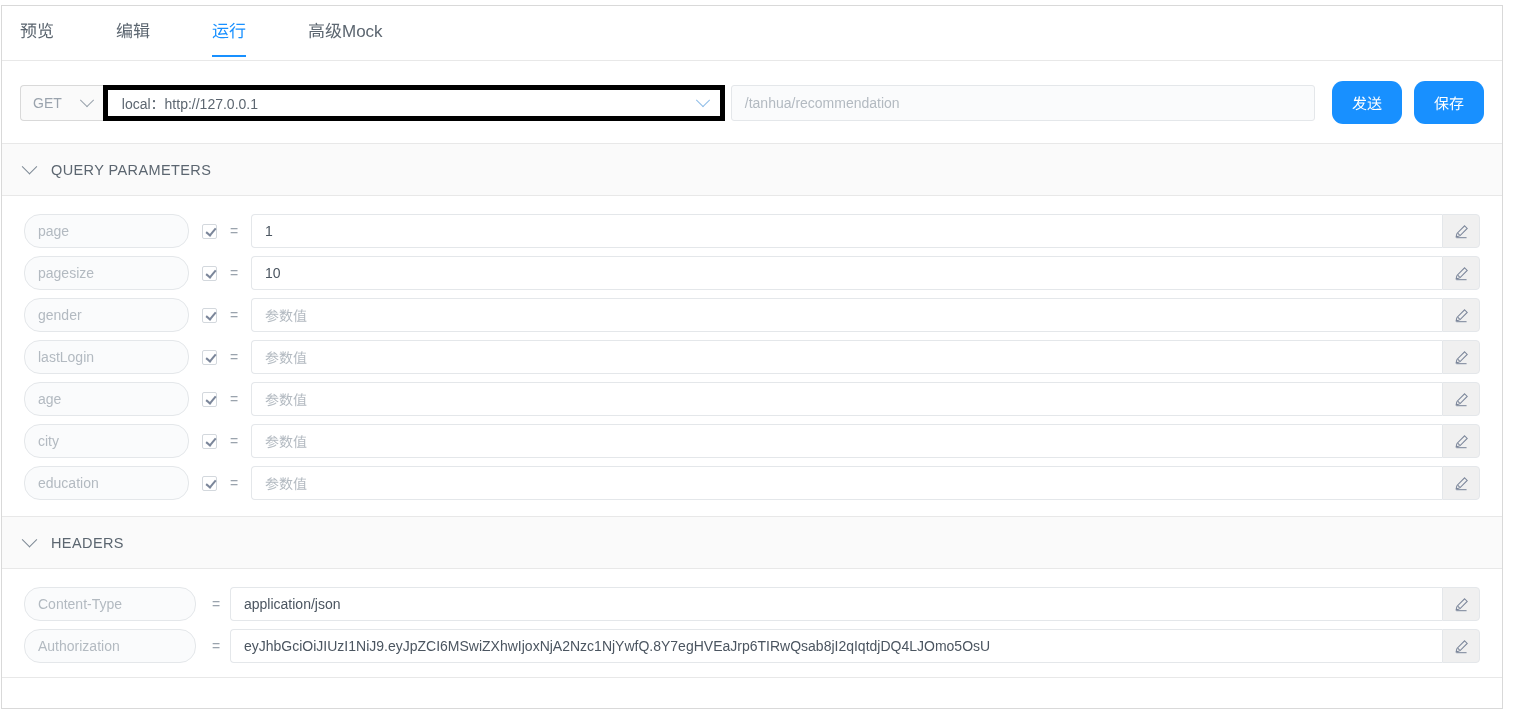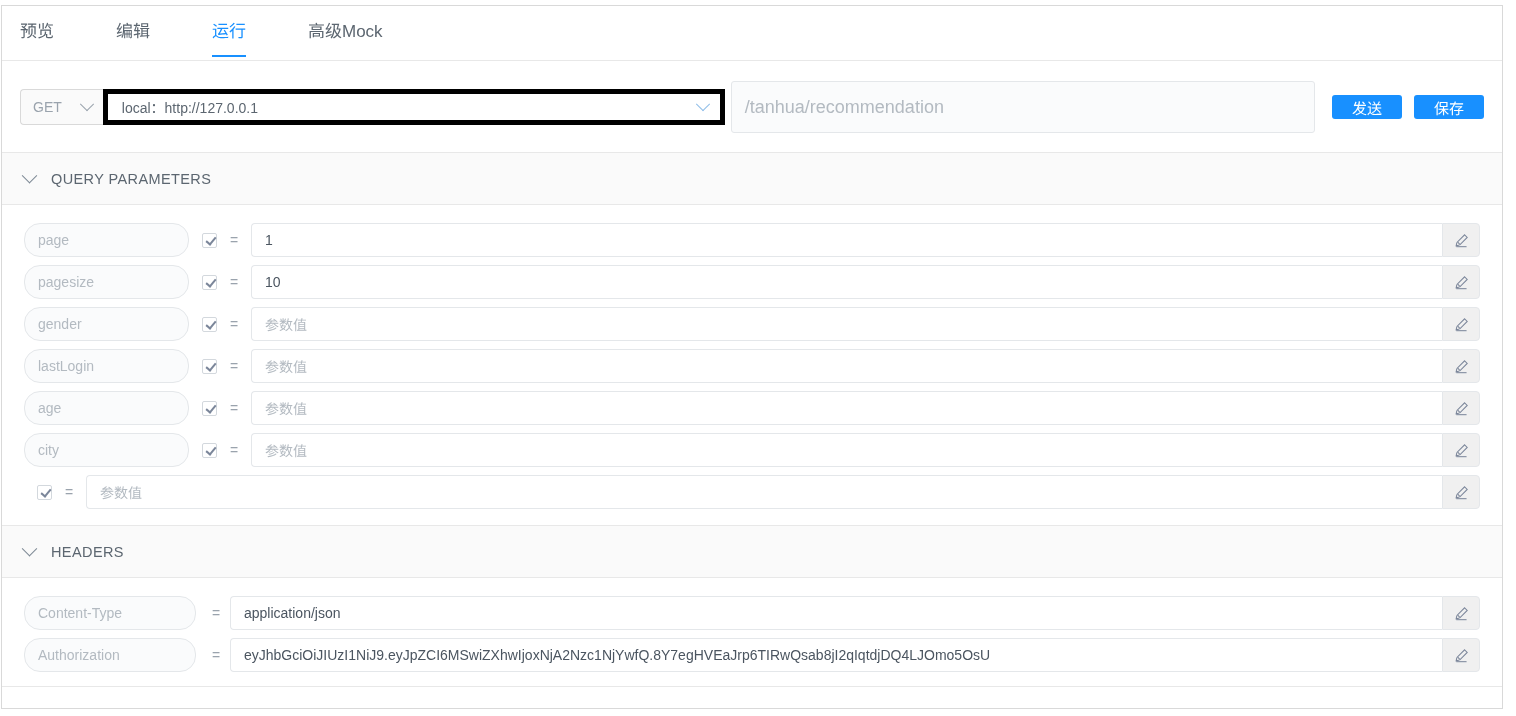--- a/index.html
+++ b/index.html
@@ -124,40 +124,40 @@
     align-items: center;
     justify-content: space-between;
     padding: 0 12px 0 14px;
     font-size: 14px;
     color: #5c6670;
     cursor: pointer;
   }
 
   .pathbox {
     flex: 1 1 auto;
-    height: 52px;
+    height: 36px;
     margin-left: 6px;
     box-sizing: border-box;
     border: 1px solid #e4e7ea;
     border-radius: 3px;
     background: #fafbfc;
     display: flex;
     align-items: center;
     padding: 0 13px;
-    font-size: 18px;
+    font-size: 14px;
     color: #b3bac1;
   }
 
   .btn {
     flex: 0 0 auto;
-    height: 24px;
+    height: 43px;
     min-width: 70px;
     margin-left: 17px;
     border: none;
-    border-radius: 3px;
+    border-radius: 11px;
     background: #1890ff;
     color: #ffffff;
     font-size: 15px;
     font-family: inherit;
     cursor: pointer;
     padding: 0 16px;
   }
   .btn.save { margin-left: 12px; }
 
   
@@ -433,20 +433,23 @@
         <div class="editbtn">
           <svg width="15" height="15" viewBox="0 0 16 16">
               <path d="M11.3 1.9l2.8 2.8-7.6 7.6-2.8-2.8 7.6-7.6z" fill="none" stroke="#7b869a" stroke-width="1.1"></path>
               <path d="M3.1 10.1l-.8 3.6 3.6-.8" fill="none" stroke="#7b869a" stroke-width="1.1"></path>
               <path d="M2.4 14.6h11" stroke="#7b869a" stroke-width="1.1"></path>
             </svg>
         </div>
       </div>
 
       <div class="row">
+        <div class="fld keyfld">
+            <span>education</span>
+          </div>
         <div class="cbox"></div>
         <div class="eq">=</div>
         <div class="fld valfld">
             <span>参数值</span>
           </div>
         <div class="editbtn">
           <svg width="15" height="15" viewBox="0 0 16 16">
               <path d="M11.3 1.9l2.8 2.8-7.6 7.6-2.8-2.8 7.6-7.6z" fill="none" stroke="#7b869a" stroke-width="1.1"></path>
               <path d="M3.1 10.1l-.8 3.6 3.6-.8" fill="none" stroke="#7b869a" stroke-width="1.1"></path>
               <path d="M2.4 14.6h11" stroke="#7b869a" stroke-width="1.1"></path>

